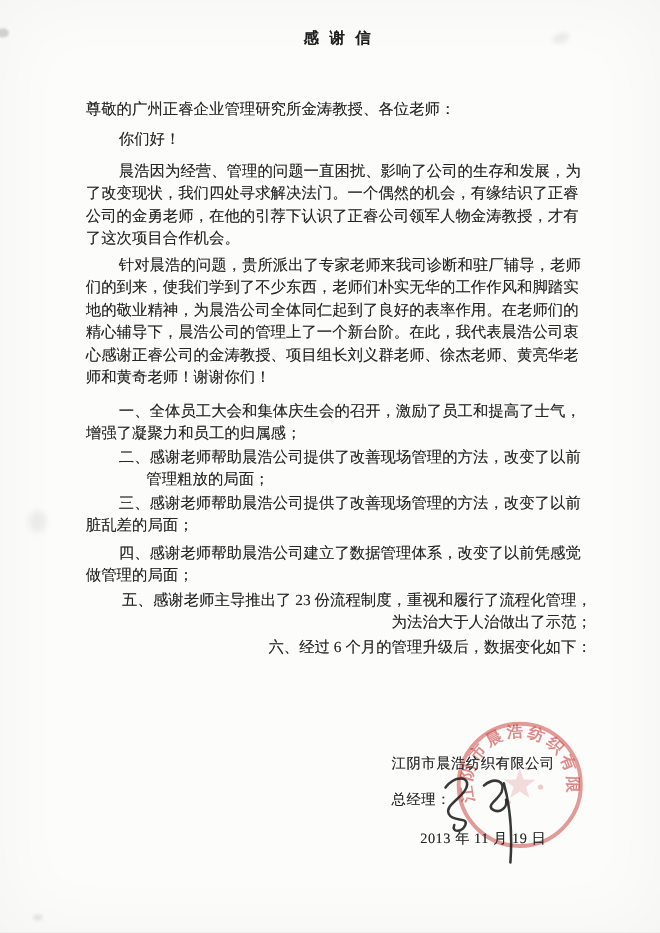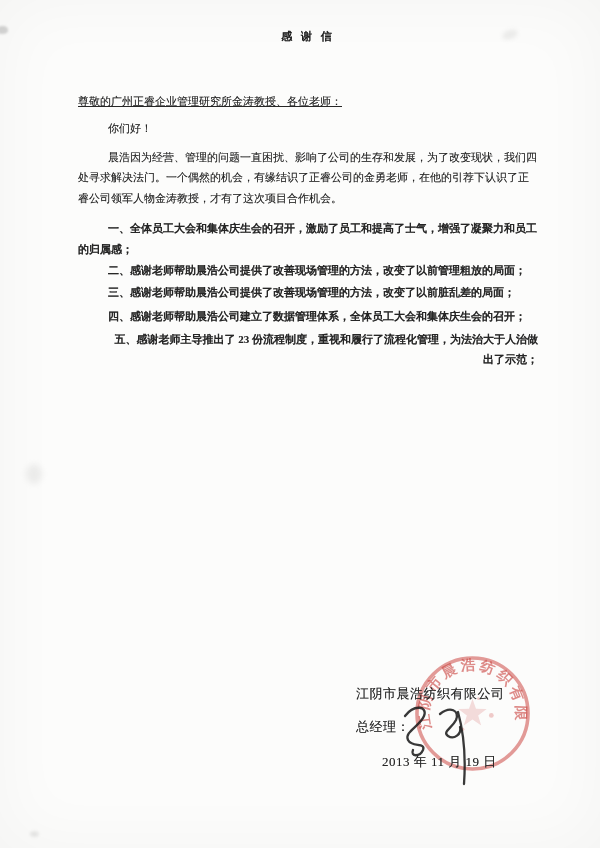--- a/index.html
+++ b/index.html
@@ -9,27 +9,27 @@
     box-shadow: inset 0 0 70px rgba(0,0,0,0.035);
     overflow:hidden;
     font-family:"Liberation Serif","DejaVu Serif",serif;
     color:#262626;
   }
   .content { padding:26px 62px 0 78px; }
   .title {
     text-align:center; font-size:21px; line-height:26px; font-weight:700;
     letter-spacing:3px; color:#1f1f1f; margin:0;
   }
-  .content p { margin:0; font-size:11px; line-height:20.5px;
+  .content p { margin:0; font-size:14px; line-height:20.5px;
     text-shadow:0 0 0.5px rgba(40,40,40,0.45); }
-  .salutation { margin-top:44px !important;text-decoration:underline; }
+  .salutation { margin-top:44px !important; }
   .greeting   { margin-top:7px !important; text-indent:30px; }
   .para1      { margin-top:8px !important; text-indent:30px; }
   .para2      { margin-top:3px !important; text-indent:30px; }
-  .items p    { text-indent:30px; margin-top:1px !important;font-weight:bold; }
+  .items p    { text-indent:30px; margin-top:1px !important; }
   .items p.hang { padding-left:55px; text-indent:-25px; }
   .items p.i1 { margin-top:10px !important; }
   .items p.i4 { margin-top:4px !important; }
   .items p.i5, .items p.i6 { margin-top:2px !important;text-align:right; }
   .subitems { margin-top:5px; }
   .subitems p { margin:0 0 0 41px; line-height:22.5px !important; }
 
   .closing { position:absolute; left:356px; top:684px; font-size:13px;
     letter-spacing:0.5px; text-shadow:0 0 0.5px rgba(40,40,40,0.45); }
   .closing .company { line-height:20px; }
@@ -58,27 +58,29 @@
 </style>
 </head>
 <body>
 
 <div class="page">
   <div class="content">
     <p class="title">感 谢 信</p>
     <p class="salutation">尊敬的广州正睿企业管理研究所金涛教授、各位老师：</p>
     <p class="greeting">你们好！</p>
     <p class="para1">晨浩因为经营、管理的问题一直困扰、影响了公司的生存和发展，为了改变现状，我们四处寻求解决法门。一个偶然的机会，有缘结识了正睿公司的金勇老师，在他的引荐下认识了正睿公司领军人物金涛教授，才有了这次项目合作机会。</p>
+    <p class="para2">针对晨浩的问题，贵所派出了专家老师来我司诊断和驻厂辅导，老师们的到来，使我们学到了不少东西，老师们朴实无华的工作作风和脚踏实地的敬业精神，为晨浩公司全体同仁起到了良好的表率作用。在老师们的精心辅导下，晨浩公司的管理上了一个新台阶。在此，我代表晨浩公司衷心感谢正睿公司的金涛教授、项目组长刘义群老师、徐杰老师、黄亮华老师和黄奇老师！谢谢你们！</p>
 
     <div class="items">
       <p class="i1">一、全体员工大会和集体庆生会的召开，激励了员工和提高了士气，增强了凝聚力和员工的归属感；</p>
       <p class="i2 hang">二、感谢老师帮助晨浩公司提供了改善现场管理的方法，改变了以前管理粗放的局面；</p>
       <p class="i3">三、感谢老师帮助晨浩公司提供了改善现场管理的方法，改变了以前脏乱差的局面；</p>
-      <p class="i4">四、感谢老师帮助晨浩公司建立了数据管理体系，全体员工大会和集体庆生会的召开；</p>
+      <p class="i4">四、感谢老师帮助晨浩公司建立了数据管理体系，改变了以前凭感觉做管理的局面；</p>
       <p class="i5 hang">五、感谢老师主导推出了 23 份流程制度，重视和履行了流程化管理，为法治大于人治做出了示范；</p>
+      <p class="i6">六、经过 6 个月的管理升级后，数据变化如下：</p>
     </div>
 
   </div>
 
   <svg class="seal" viewBox="0 0 120 120" aria-hidden="true">
     <defs>
       <path id="sealArc" d="M 18.7 75 A 44 44 0 1 1 101.3 75" fill="none"></path>
     </defs>
     <circle class="seal-ring" cx="60" cy="60" r="56"></circle>
     <polygon class="seal-star" points="60,45 56.5,55.1 45.7,55.4 54.3,61.9 51.2,72.1 60,66 68.8,72.1 65.7,61.9 74.3,55.4 63.5,55.1"></polygon>

